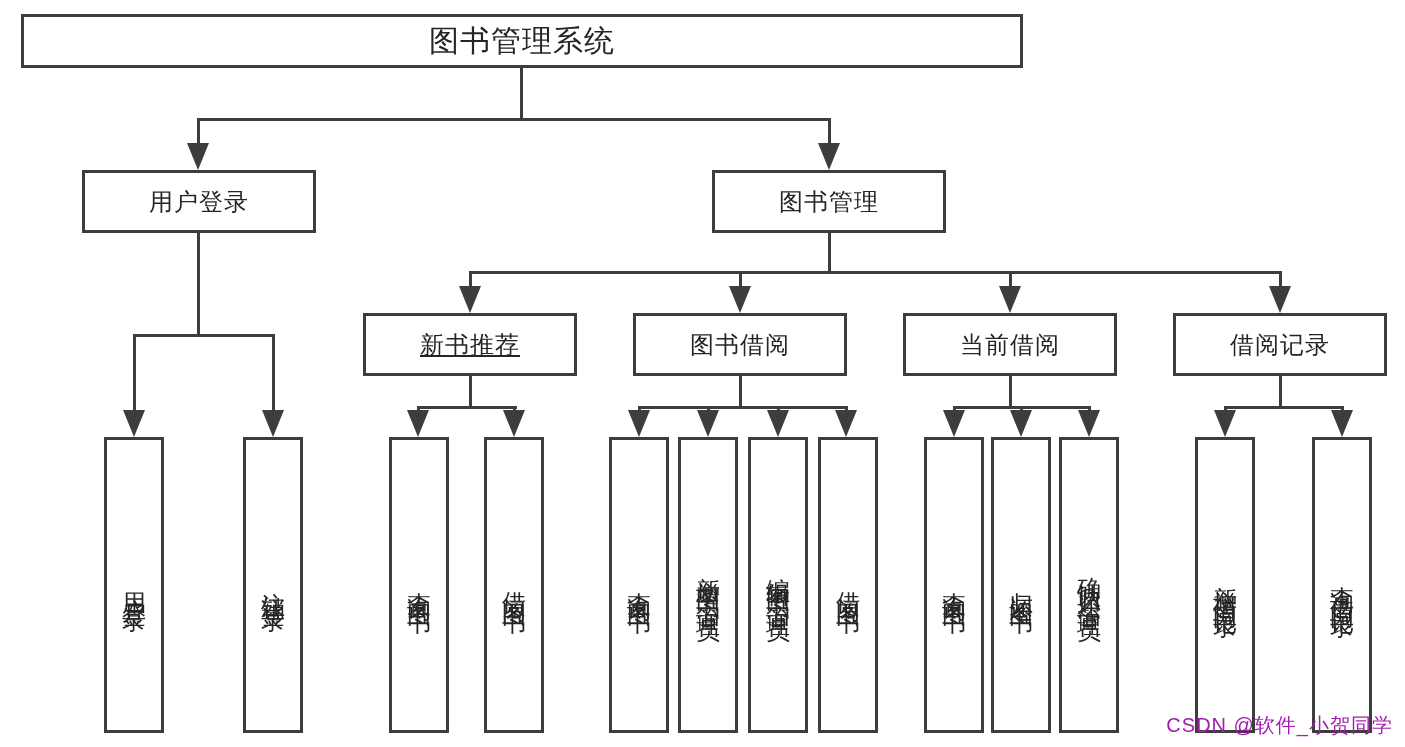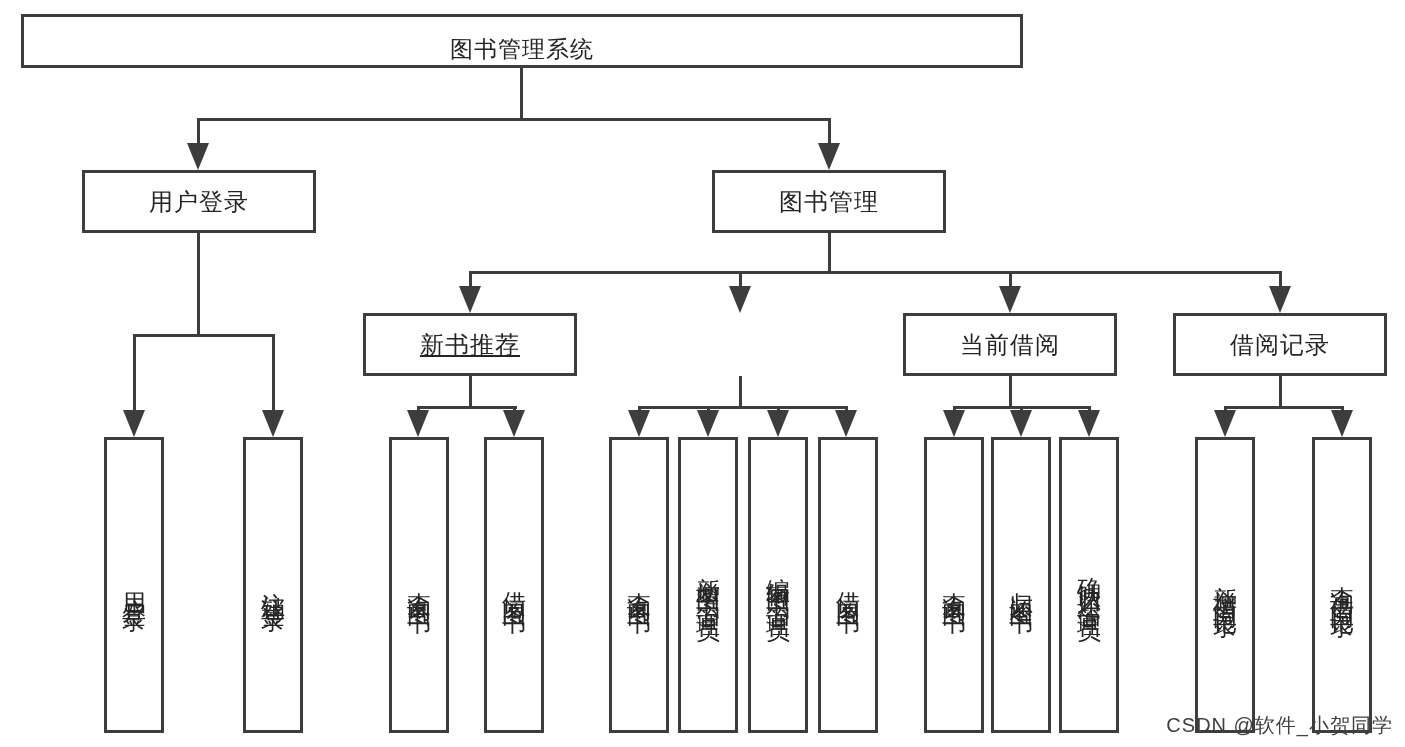--- a/index.html
+++ b/index.html
@@ -18,21 +18,21 @@
     border: 3px solid #3d3d3d;
     background: #ffffff;
     display: flex;
     align-items: center;
     justify-content: center;
     font-size: 24px;
     color: #252525;
     letter-spacing: 1px;
     white-space: nowrap;
   }
-  .root-box { left: 21px; top: 14px; width: 1002px; height: 54px; font-size: 23px; align-items: flex-end; }
+  .root-box { left: 21px; top: 14px; width: 1002px; height: 54px; font-size: 30px; }
   .leaf {
     position: absolute;
     top: 437px;
     width: 60px;
     height: 296px;
     box-sizing: border-box;
     border: 3px solid #3d3d3d;
     background: #ffffff;
     display: flex;
     align-items: center;
@@ -53,21 +53,21 @@
     position: absolute; width: 0; height: 0;
     border-left: 11px solid transparent;
     border-right: 11px solid transparent;
     border-top: 27px solid #3d3d3d;
   }
   .watermark {
     position: absolute;
     right: 12px;
     bottom: 8px;
     font-size: 20px;
-    color: #404040;
+    color: #a21caf;
     letter-spacing: 1px;
     white-space: nowrap;
   }
 </style>
 </head>
 <body>
 
 <div class="stage">
 
   <div class="hbox root-box">
@@ -102,20 +102,23 @@
   <div class="vl" style="left:739px; top:271px; height:19px;"></div>
   <div class="arr" style="left:729px; top:286px;"></div>
   <div class="vl" style="left:1009px; top:271px; height:19px;"></div>
   <div class="arr" style="left:999px; top:286px;"></div>
   <div class="vl" style="left:1279px; top:271px; height:19px;"></div>
   <div class="arr" style="left:1269px; top:286px;"></div>
 
   <div class="hbox" style="left:363px; top:313px; width:214px; height:63px;text-decoration:underline;">
     <span>新书推荐</span>
   </div>
+  <div class="hbox" style="left:633px; top:313px; width:214px; height:63px;">
+    <span>图书借阅</span>
+  </div>
   <div class="hbox" style="left:903px; top:313px; width:214px; height:63px;">
     <span>当前借阅</span>
   </div>
   <div class="hbox" style="left:1173px; top:313px; width:214px; height:63px;">
     <span>借阅记录</span>
   </div>
 
   <div class="vl" style="left:469px; top:376px; height:32px;"></div>
   <div class="hl" style="left:417px; top:406px; width:100px;"></div>
   <div class="vl" style="left:417px; top:406px; height:8px;"></div>

